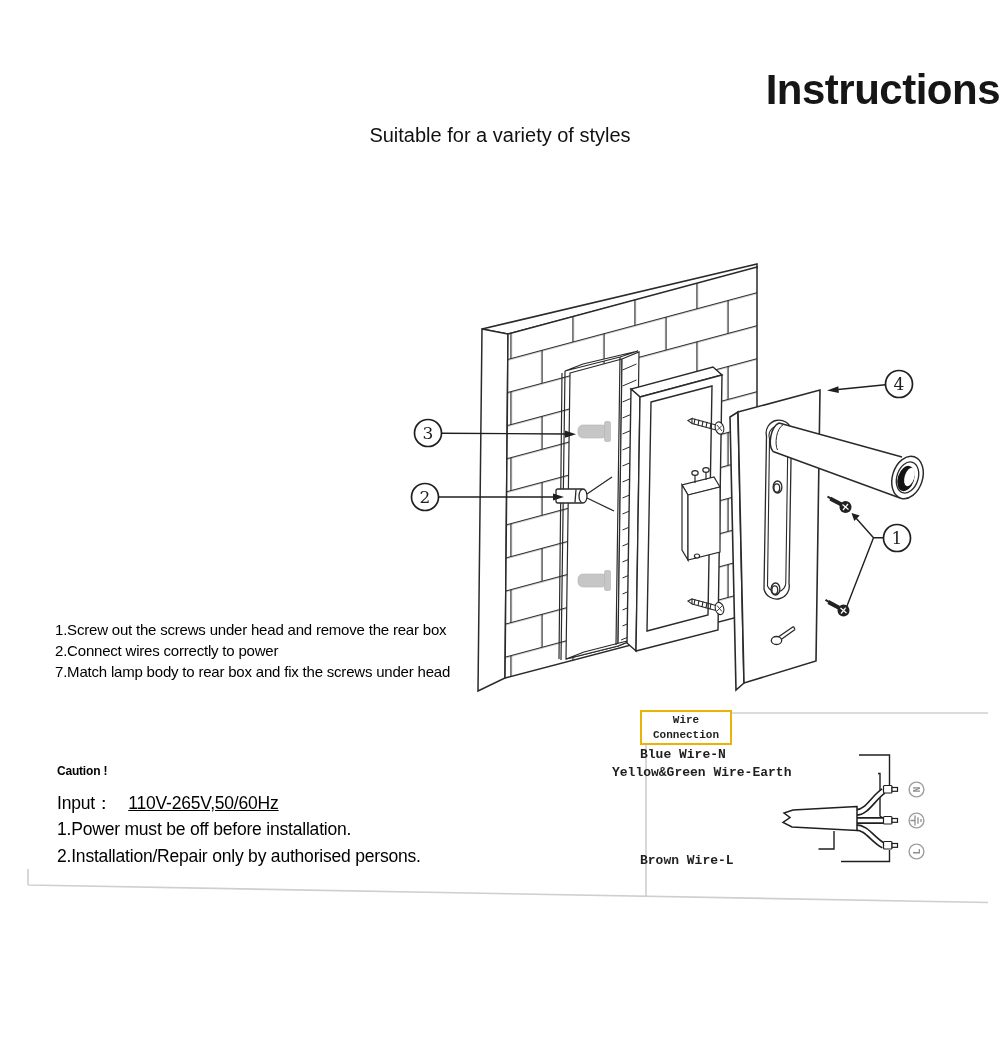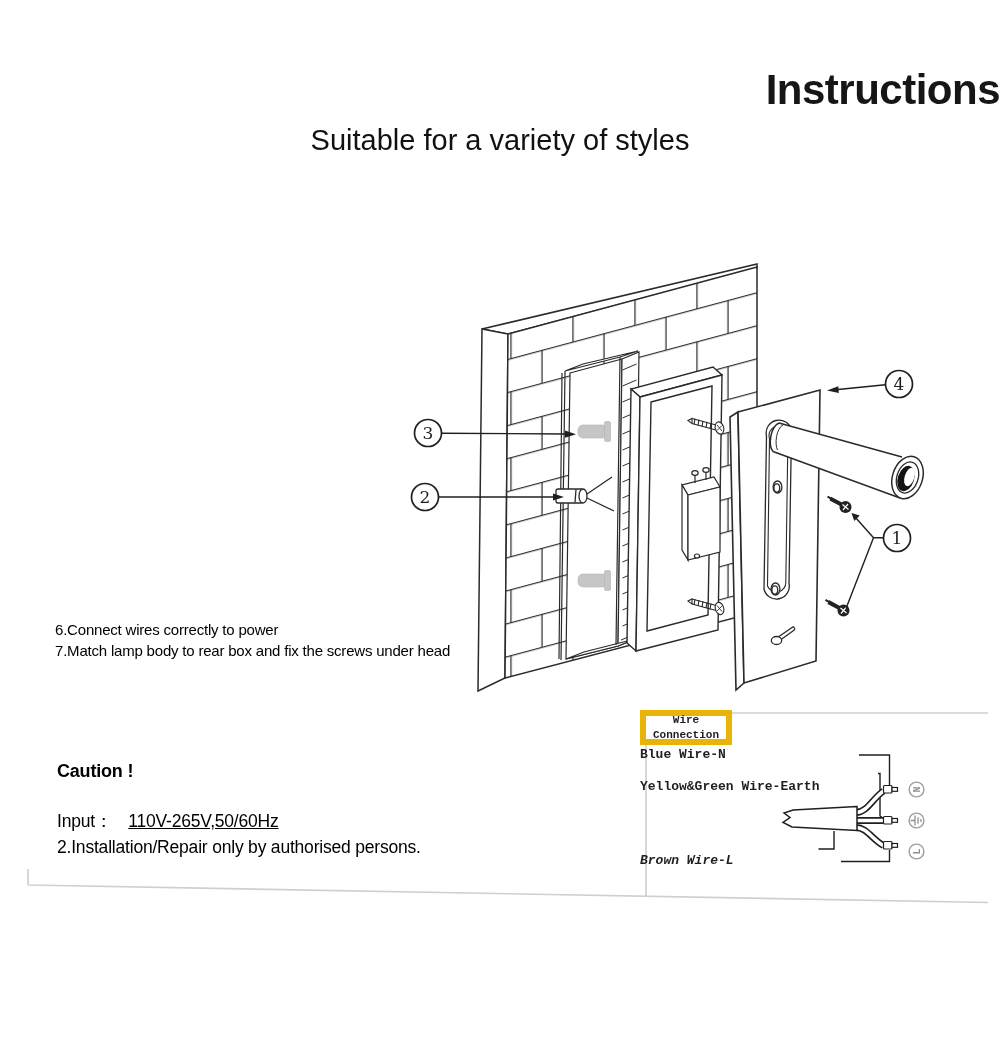--- a/index.html
+++ b/index.html
@@ -1,36 +1,36 @@
 <!DOCTYPE html>
 <html><head>
 <meta charset="utf-8">
 <style>
   html,body{margin:0;padding:0;background:#ffffff;}
   #page{position:relative;width:1000px;height:1042px;background:#fff;overflow:hidden;
         font-family:"Liberation Sans",sans-serif;color:#1f1f1f;}
   .abs{position:absolute;}
   #title{top:66px;left:0;right:0;text-align:right;font-size:42px;font-weight:700;
          letter-spacing:-.5px;color:#161616;}
-  #subtitle{top:124px;left:0;right:0;text-align:center;font-size:29px;color:#111;}
+  #subtitle{top:124px;left:0;right:0;text-align:center;font-size:20px;color:#111;}
   #install{left:55px;top:619px;width:440px;font-size:15px;line-height:21px;
            letter-spacing:-.2px;white-space:nowrap;color:#000;}
   #caution{left:57px;top:758px;width:440px;font-size:17.5px;line-height:26.5px;
            letter-spacing:-.2px;white-space:nowrap;color:#000;}
-  #caution .cap{font-weight:700;font-size:18px;margin-bottom:23px;}
+  #caution .cap{font-weight:700;font-size:12px;margin-bottom:5px;}
   #caution .iv{margin-left:16px;text-decoration:underline;}
   .mono{font-family:"Liberation Mono",monospace;font-weight:700;}
-  #wirebox{left:640px;top:710px;width:92px;height:35px;border:6px solid #eab308;
+  #wirebox{left:640px;top:710px;width:92px;height:35px;border:2px solid #eab308;
            background:#fff;box-sizing:border-box;display:flex;flex-direction:column;
            align-items:center;justify-content:center;font-size:11px;line-height:1.3;
            z-index:3;text-align:right;}
   .wlabel{z-index:3;font-size:13px;line-height:15px;text-align:left;white-space:nowrap;}
   #wl-blue{left:640px;top:747px;width:218px;}
-  #wl-earth{left:640px;top:765px;width:237px;margin-top:14px;}
-  #wl-brown{left:640px;top:853px;width:198px;font-style:italic;}
+  #wl-earth{left:612px;top:765px;width:237px;}
+  #wl-brown{left:640px;top:853px;width:198px;}
   svg{position:absolute;left:0;top:0;z-index:1;}
 </style>
 </head>
 <body>
 
 <div id="page">
 
   <div id="title" class="abs">Instructions</div>
   <div id="subtitle" class="abs">Suitable for a variety of styles</div>
 
@@ -203,29 +203,31 @@
       </g>
       <text x="916.5" y="793" transform="rotate(-90 916.5 789.5)" text-anchor="middle" font-family="Liberation Mono,monospace" font-weight="bold" font-size="10" fill="#8f8f8f">N</text>
       <g transform="rotate(-90 916.5 820.5)" stroke="#8f8f8f" stroke-width="1.3" fill="none">
         <path d="M916.5,814.5 V819 M911.5,819 H921.5 M913.2,822 H919.8 M914.9,825 H918.1"></path>
       </g>
       <text x="916.5" y="855" transform="rotate(-90 916.5 851.5)" text-anchor="middle" font-family="Liberation Mono,monospace" font-weight="bold" font-size="10" fill="#8f8f8f">L</text>
     </g>
   </svg>
 
   <div id="install" class="abs">
-    <div>6.Connect wires correctly to power</div>
+    <div>1.Screw out the screws under head and remove the rear box</div>
+    <div>2.Connect wires correctly to power</div>
     <div>7.Match lamp body to rear box and fix the screws under head</div>
   </div>
 
   <div id="caution" class="abs">
     <div class="cap">Caution !</div>
     <div>
       <span>Input：</span><span class="iv">110V-265V,50/60Hz</span>
     </div>
+    <div>1.Power must be off before installation.</div>
     <div>2.Installation/Repair only by authorised persons.</div>
   </div>
 
   <div id="wirebox" class="abs mono">
     <span>Wire</span>
     <span>Connection</span>
   </div>
   <div id="wl-blue" class="abs mono wlabel">Blue Wire-N</div>
   <div id="wl-earth" class="abs mono wlabel">Yellow&amp;Green Wire-Earth</div>
   <div id="wl-brown" class="abs mono wlabel">Brown Wire-L</div>

